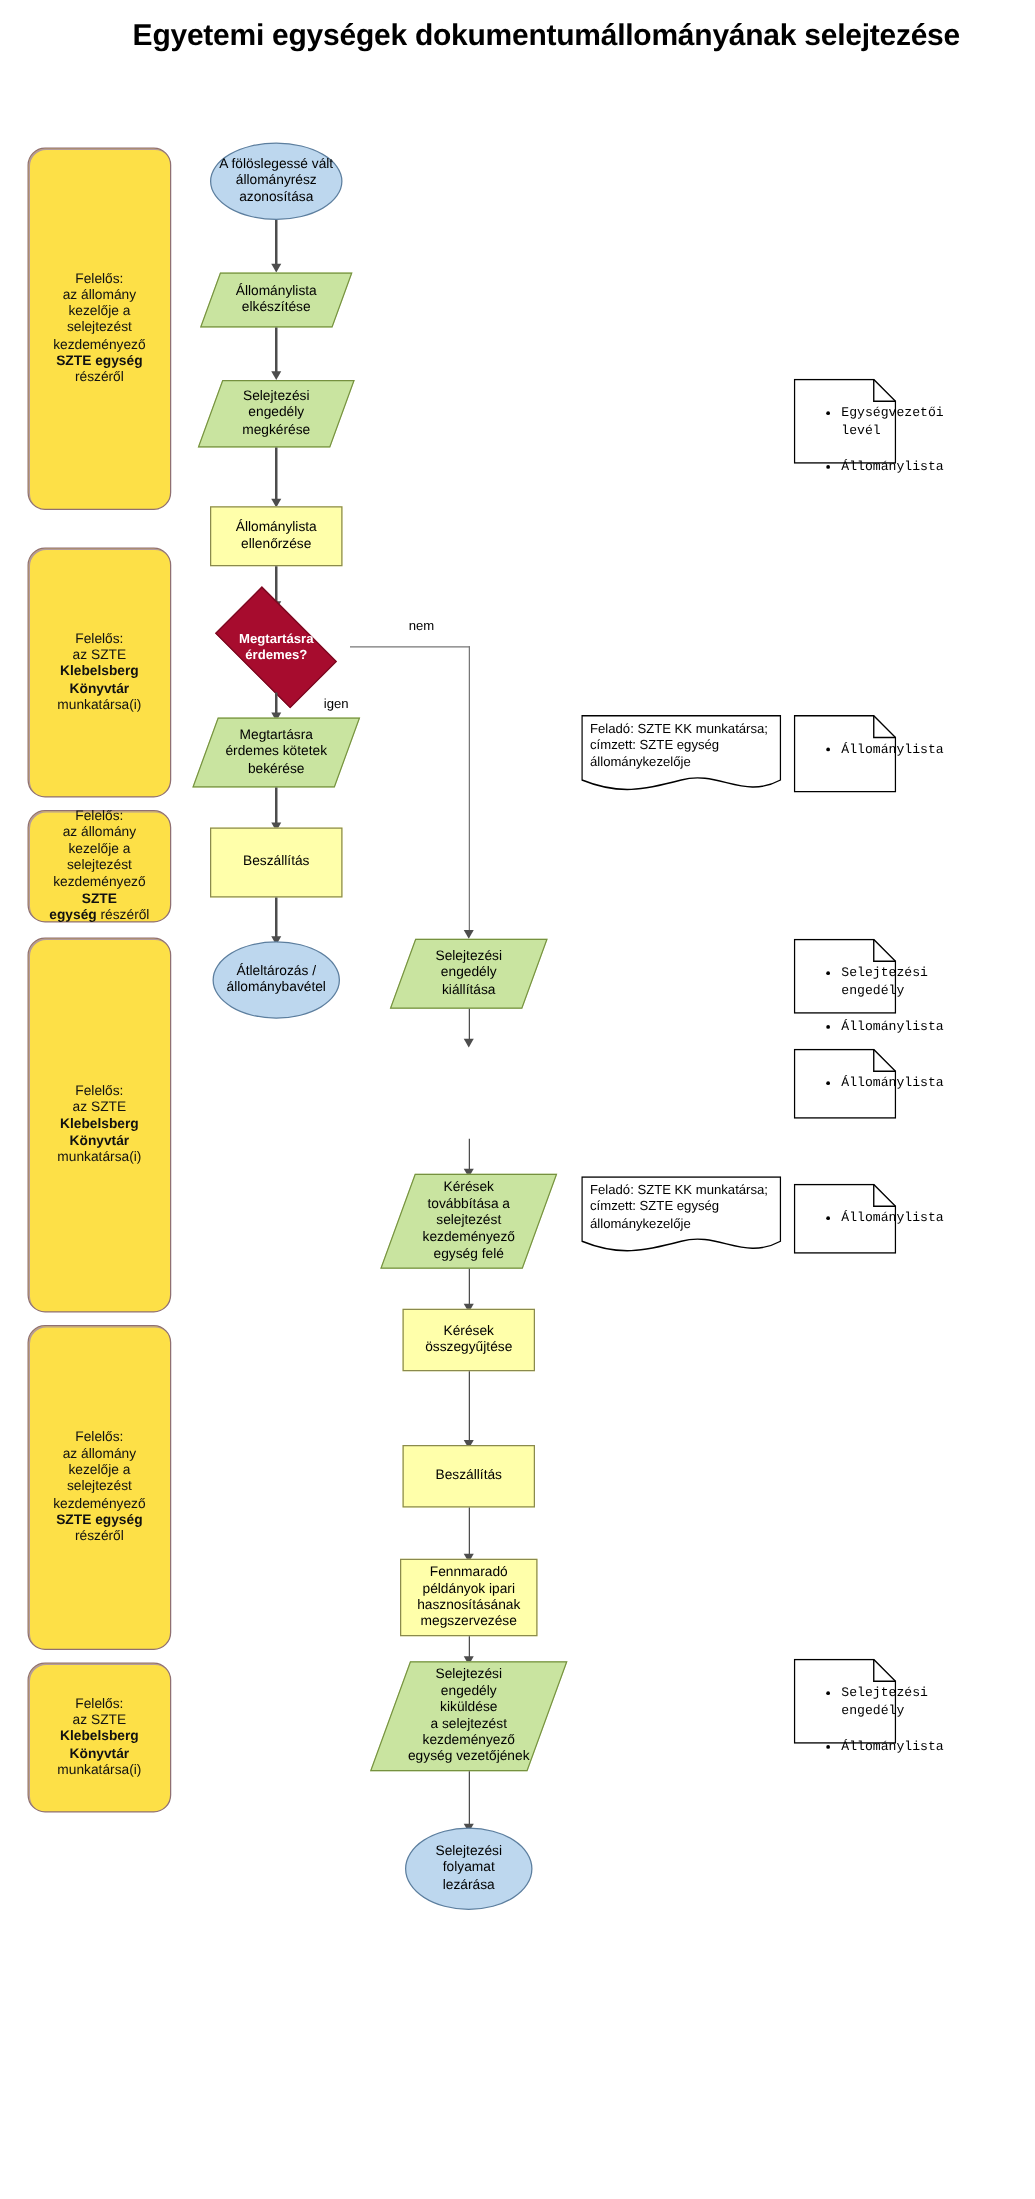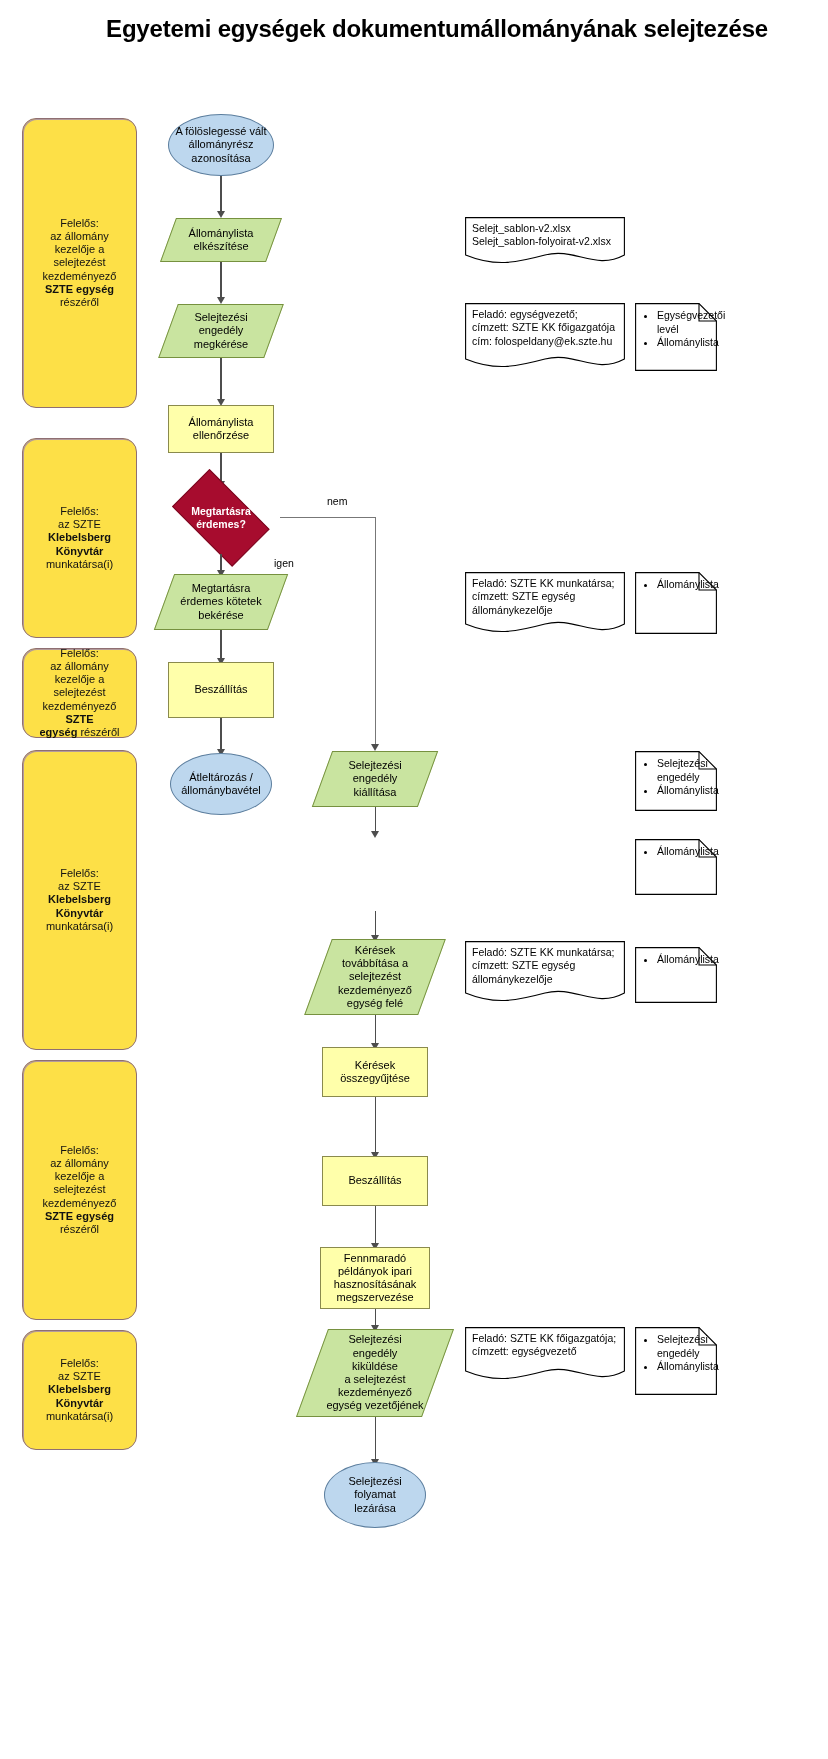--- a/index.html
+++ b/index.html
@@ -76,21 +76,21 @@
     font-size:10.5px;line-height:1.28;white-space:pre-line;text-align:left;
   }
 
   
   .note{position:absolute;box-sizing:border-box;}
   .note svg{position:absolute;left:0;top:0;}
   .note ul{
     position:absolute;left:10px;top:6px;right:6px;margin:0;padding-left:12px;
     font-size:10.5px;line-height:1.3;
   }
-  .note li{margin:0;padding:0;}
+  .note li{margin:16px;padding:0;font-family:Liberation Mono, monospace;}
 
   
   .conn{position:absolute;background:#4d4d4d;}
   .conn.v{width:1.4px;}
   .arrow{
     position:absolute;width:0;height:0;
     border-left:4.5px solid transparent;border-right:4.5px solid transparent;
     border-top:7px solid #4d4d4d;
   }
   .elabel{position:absolute;font-size:10.5px;color:#000;padding-left:43px;}
@@ -193,21 +193,21 @@
     <span class="dshape"></span>
     <span class="lbl">Megtartásra
 érdemes?</span>
   </div>
 
   <div class="elabel" style="left:284px;top:495px;">nem</div>
   <div class="thinline" style="left:280px;top:517px;width:96px;height:1.4px;"></div>
   <div class="thinline" style="left:374.6px;top:517px;width:1.4px;height:230px;"></div>
   <div class="arrow" style="left:371px;top:744px;"></div>
 
-  <div class="elabel" style="left:231px;top:557px;">igen</div>
+  <div class="elabel" style="left:216px;top:557px;">igen</div>
   <div class="conn v" style="left:220.3px;top:554px;height:20px;"></div>
   <div class="arrow" style="left:216.5px;top:570px;"></div>
 
   <div class="node para" style="left:164px;top:574px;width:114px;height:56px;">
     <span class="skew"></span>
     <span class="lbl">Megtartásra
 érdemes kötetek
 bekérése</span>
   </div>
   <div class="conn v" style="left:220.3px;top:630px;height:32px;"></div>
@@ -280,62 +280,40 @@
   </div>
   <div class="conn v" style="left:374.6px;top:1417px;height:45px;"></div>
   <div class="arrow" style="left:371px;top:1459px;"></div>
 
   <div class="node ellipse" style="left:324px;top:1462px;width:102px;height:66px;">
     <span class="lbl">Selejtezési
 folyamat
 lezárása</span>
   </div>
 
-  <div class="doc" style="left:465px;top:217px;width:160px;height:48px;">
-    <svg width="160" height="48" viewBox="0 0 160 48">
-      <path d="M0.6,0.6 H159.4 V38 C130,54 110,30 80,38 C50,46 30,50 0.6,38 Z" fill="#ffffff" stroke="#000" stroke-width="1.1"></path>
-    </svg>
-    <div class="dtext">Selejt_sablon-v2.xlsx
-Selejt_sablon-folyoirat-v2.xlsx</div>
-  </div>
-
-  <div class="doc" style="left:465px;top:303px;width:160px;height:68px;">
-    <svg width="160" height="68" viewBox="0 0 160 68">
-      <path d="M0.6,0.6 H159.4 V56 C130,72 110,48 80,56 C50,64 30,68 0.6,56 Z" fill="#ffffff" stroke="#000" stroke-width="1.1"></path>
-    </svg>
-    <div class="dtext">Feladó: egységvezető;
-címzett: SZTE KK főigazgatója
-cím: folospeldany@ek.szte.hu</div>
-  </div>
+
 
   <div class="doc" style="left:465px;top:572px;width:160px;height:64px;">
     <svg width="160" height="64" viewBox="0 0 160 64">
       <path d="M0.6,0.6 H159.4 V52 C130,68 110,44 80,52 C50,60 30,64 0.6,52 Z" fill="#ffffff" stroke="#000" stroke-width="1.1"></path>
     </svg>
     <div class="dtext">Feladó: SZTE KK munkatársa;
 címzett: SZTE egység
 állománykezelője</div>
   </div>
 
   <div class="doc" style="left:465px;top:941px;width:160px;height:64px;">
     <svg width="160" height="64" viewBox="0 0 160 64">
       <path d="M0.6,0.6 H159.4 V52 C130,68 110,44 80,52 C50,60 30,64 0.6,52 Z" fill="#ffffff" stroke="#000" stroke-width="1.1"></path>
     </svg>
     <div class="dtext">Feladó: SZTE KK munkatársa;
 címzett: SZTE egység
 állománykezelője</div>
   </div>
 
-  <div class="doc" style="left:465px;top:1327px;width:160px;height:56px;">
-    <svg width="160" height="56" viewBox="0 0 160 56">
-      <path d="M0.6,0.6 H159.4 V44 C130,60 110,36 80,44 C50,52 30,56 0.6,44 Z" fill="#ffffff" stroke="#000" stroke-width="1.1"></path>
-    </svg>
-    <div class="dtext">Feladó: SZTE KK főigazgatója;
-címzett: egységvezető</div>
-  </div>
 
   <div class="note" style="left:635px;top:303px;width:82px;height:68px;">
     <svg width="82" height="68" viewBox="0 0 82 68">
       <path d="M0.6,0.6 H64 L81.4,18 V67.4 H0.6 Z" fill="#ffffff" stroke="#000" stroke-width="1.1"></path>
       <path d="M64,0.6 V18 H81.4" fill="none" stroke="#000" stroke-width="1.1"></path>
     </svg>
     <ul>
       <li>Egységvezetői levél</li>
       <li>Állománylista</li>
     </ul>

